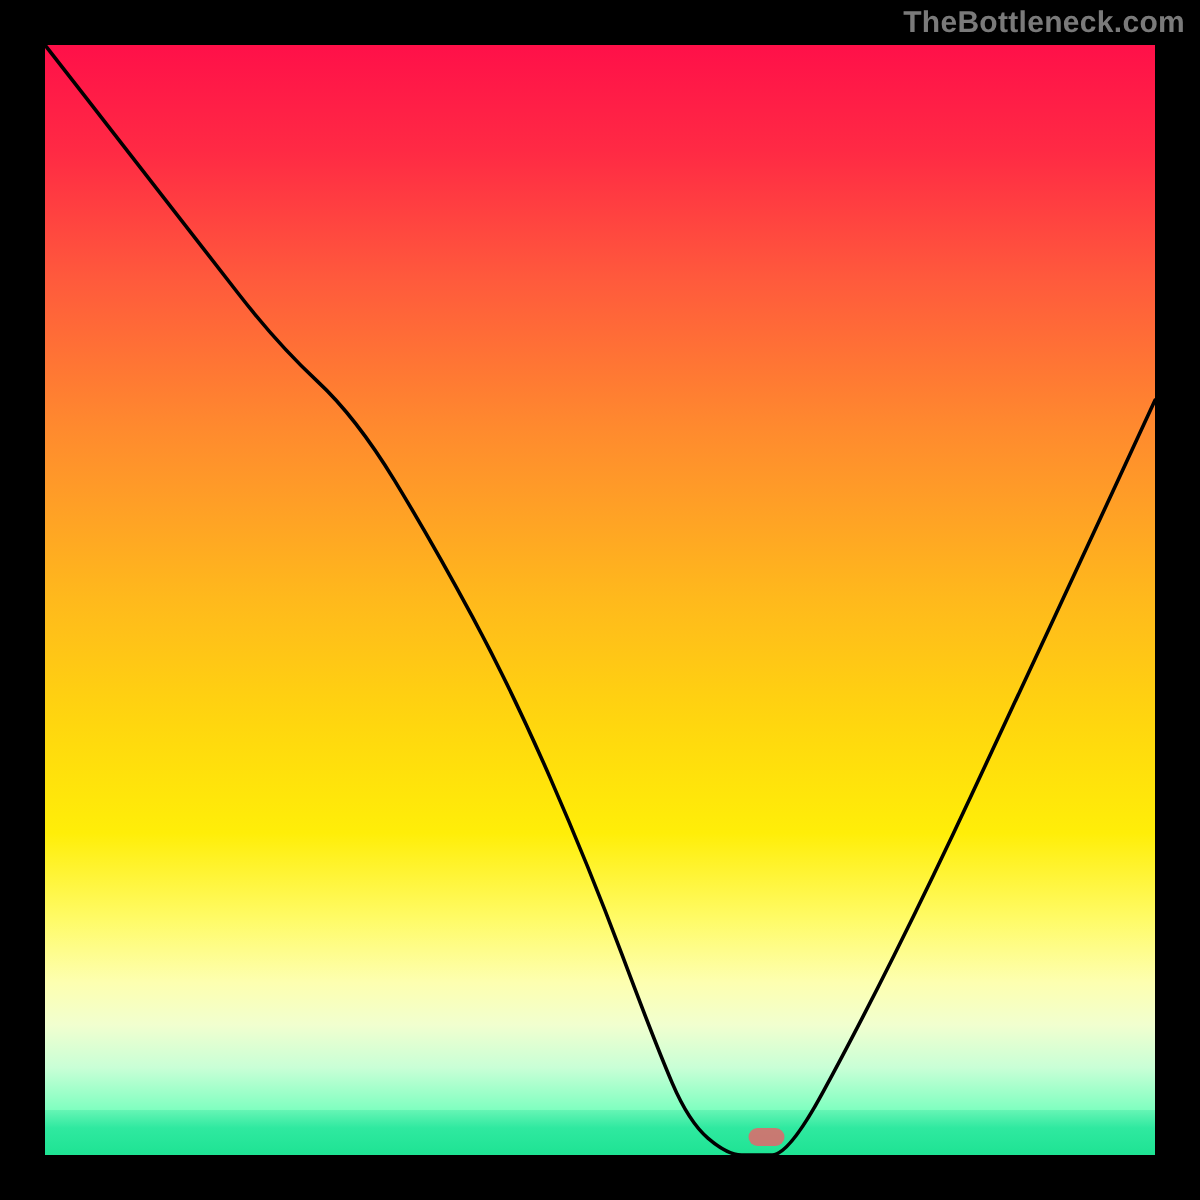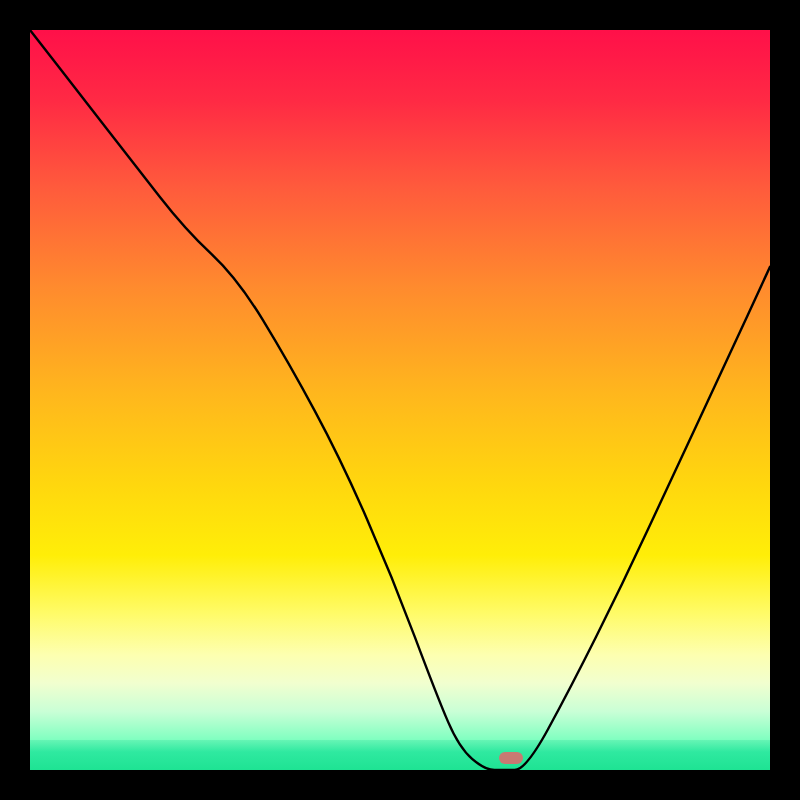--- a/index.html
+++ b/index.html
@@ -84,20 +84,21 @@
     border-radius: 6px;
     background: #d6706f;
     opacity: 0.92;
   }
 </style>
 </head>
 <body>
 
 <div class="frame">
 
+  <div class="watermark">TheBottleneck.com</div>
 
   <div class="plot">
 
     <div class="gradient">
       <div class="grad-main"></div>
       <div class="grad-green"></div>
     </div>
 
     <svg class="curve" viewBox="0 0 740 740" preserveAspectRatio="none">
       <path fill="none" stroke="#000" stroke-width="2.4" stroke-linecap="round" d="M 0.0 0.0 Q 0.0 0.0 25.9 33.3 Q 51.8 66.6 77.7 99.9 Q 103.6 133.2 129.5 166.5 Q 155.4 199.8 181.3 223.9 Q 207.2 247.9 233.1 290.4 Q 259.0 333.0 284.9 381.1 Q 310.8 429.2 336.7 488.4 Q 362.6 547.6 384.8 606.8 Q 407.0 666.0 418.1 691.9 Q 429.2 717.8 442.1 728.9 Q 455.1 740.0 464.4 740.0 Q 473.6 740.0 484.7 740.0 Q 495.8 740.0 518.0 699.3 Q 540.2 658.6 566.1 606.8 Q 592.0 555.0 617.9 499.5 Q 643.8 444.0 669.7 388.5 Q 695.6 333.0 717.8 284.9 T 740.0 236.8"></path>

